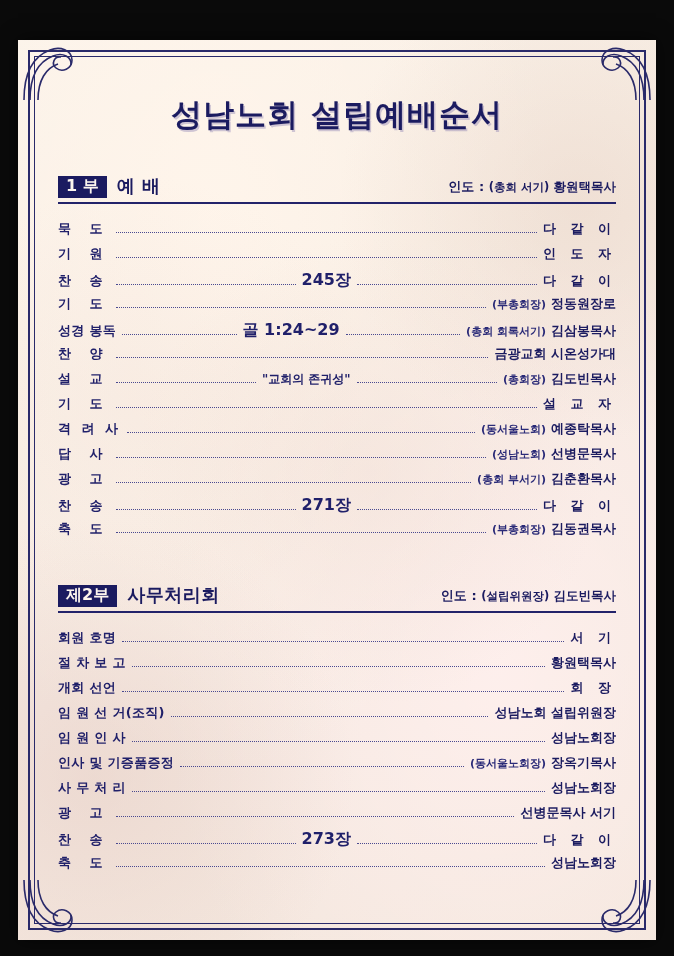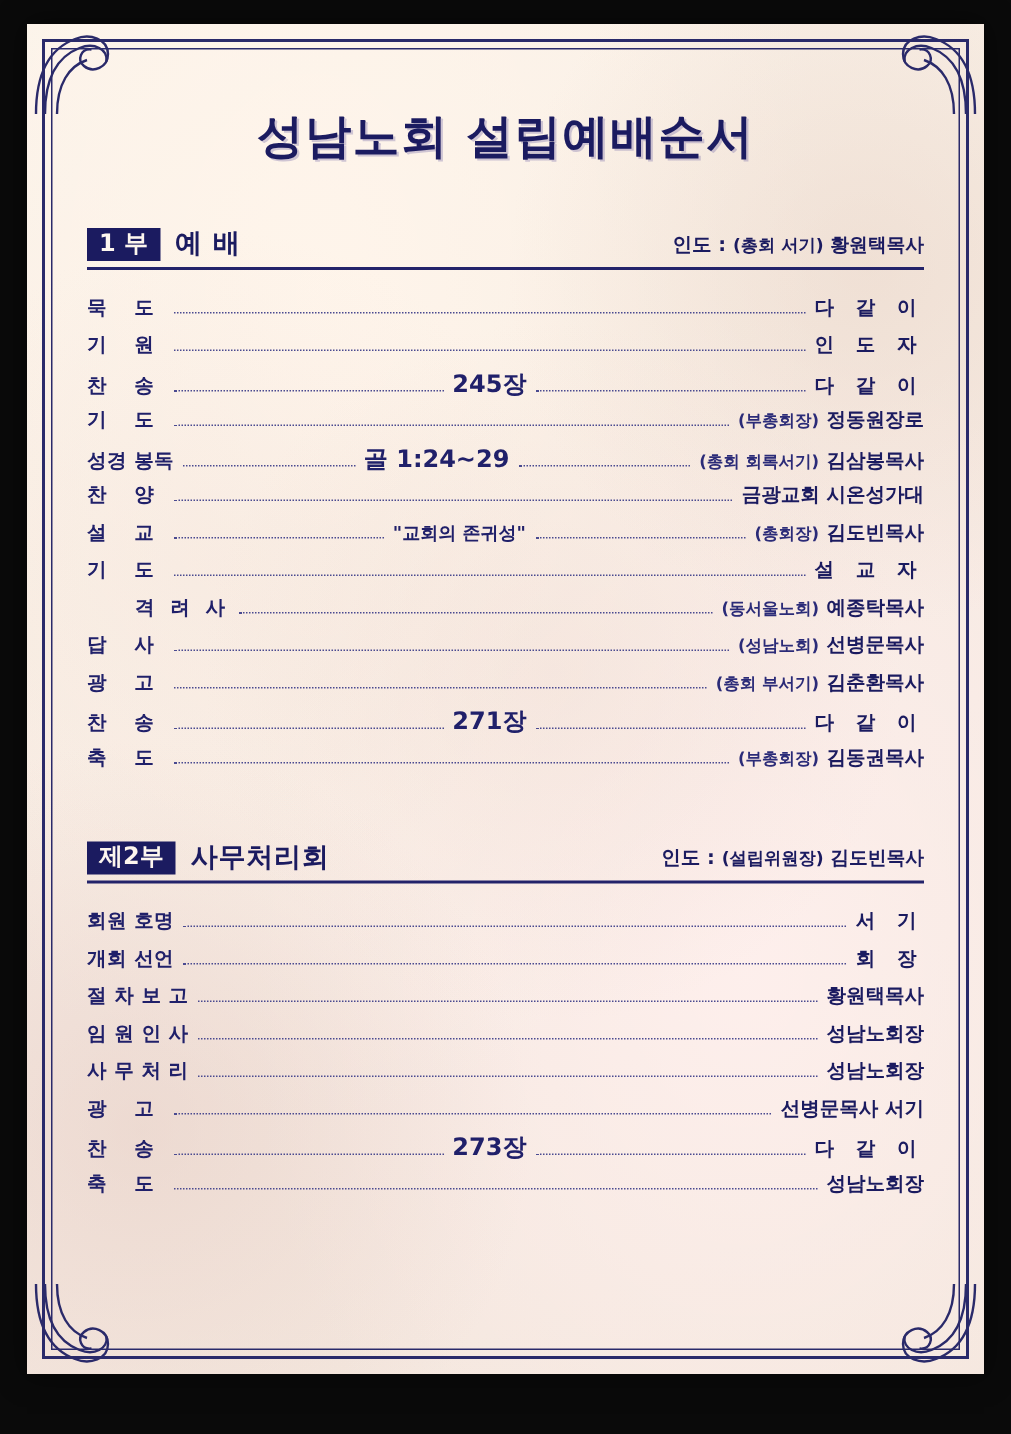--- a/index.html
+++ b/index.html
@@ -9,21 +9,21 @@
   body {
     width: 674px;
     height: 956px;
     background: #0a0a0a;
     font-family: "DejaVu Sans", "Liberation Sans", sans-serif;
     overflow: hidden;
   }
   .page {
     position: absolute;
     left: 18px;
-    top: 16px;
+    top: 40px;
     width: 638px;
     height: 900px;
     background:
       radial-gradient(ellipse at 30% 20%, rgba(255,245,235,0.95) 0%, rgba(250,238,228,0.0) 55%),
       radial-gradient(ellipse at 75% 70%, rgba(255,240,238,0.85) 0%, rgba(250,236,232,0.0) 50%),
       linear-gradient(160deg, #fbf3ea 0%, #f7ece2 35%, #f6e9e2 60%, #f3e6dc 100%);
     box-shadow: 0 0 18px rgba(0,0,0,0.6);
   }
   .paper-tint {
     position: absolute;
@@ -119,21 +119,21 @@
     color: #20206a;
     height: 25px;
     white-space: nowrap;
   }
   .row .label {
     font-weight: 700;
     letter-spacing: 0.3px;
     flex: 0 0 auto;
   }
   .row .label.sp { letter-spacing: 7px; }
-  .row .label.sp3 { letter-spacing: 3px; margin-left: 32px; }
+  .row .label.sp3 { letter-spacing: 3px; }
   .dots {
     flex: 1 1 auto;
     border-bottom: 1.5px dotted #4a4a90;
     margin: 0 6px 4px 6px;
     min-width: 10px;
     height: 0;
   }
   .mid {
     flex: 0 0 auto;
     font-size: 16px;
@@ -298,35 +298,46 @@
       </span>
     </div>
 
     <div class="program">
       <div class="row">
         <span class="label">회원 호명</span>
         <span class="dots"></span>
         <span class="person wide">서      기</span>
       </div>
       <div class="row">
+        <span class="label">절 차 보 고</span>
+        <span class="dots"></span>
+        <span class="person">황원택목사</span>
+      </div>
+      <div class="row">
         <span class="label">개회 선언</span>
         <span class="dots"></span>
         <span class="person wide">회      장</span>
       </div>
       <div class="row">
-        <span class="label">절 차 보 고</span>
-        <span class="dots"></span>
-        <span class="person">황원택목사</span>
+        <span class="label">임 원 선 거(조직)</span>
+        <span class="dots"></span>
+        <span class="person">성남노회 설립위원장</span>
       </div>
       <div class="row">
         <span class="label">임 원 인 사</span>
         <span class="dots"></span>
         <span class="person">성남노회장</span>
       </div>
       <div class="row">
+        <span class="label">인사 및 기증품증정</span>
+        <span class="dots"></span>
+        <span class="role">(동서울노회장)</span>
+        <span class="person">장옥기목사</span>
+      </div>
+      <div class="row">
         <span class="label">사 무 처 리</span>
         <span class="dots"></span>
         <span class="person">성남노회장</span>
       </div>
       <div class="row">
         <span class="label sp">광      고</span>
         <span class="dots"></span>
         <span class="person">선병문목사 서기</span>
       </div>
       <div class="row">

